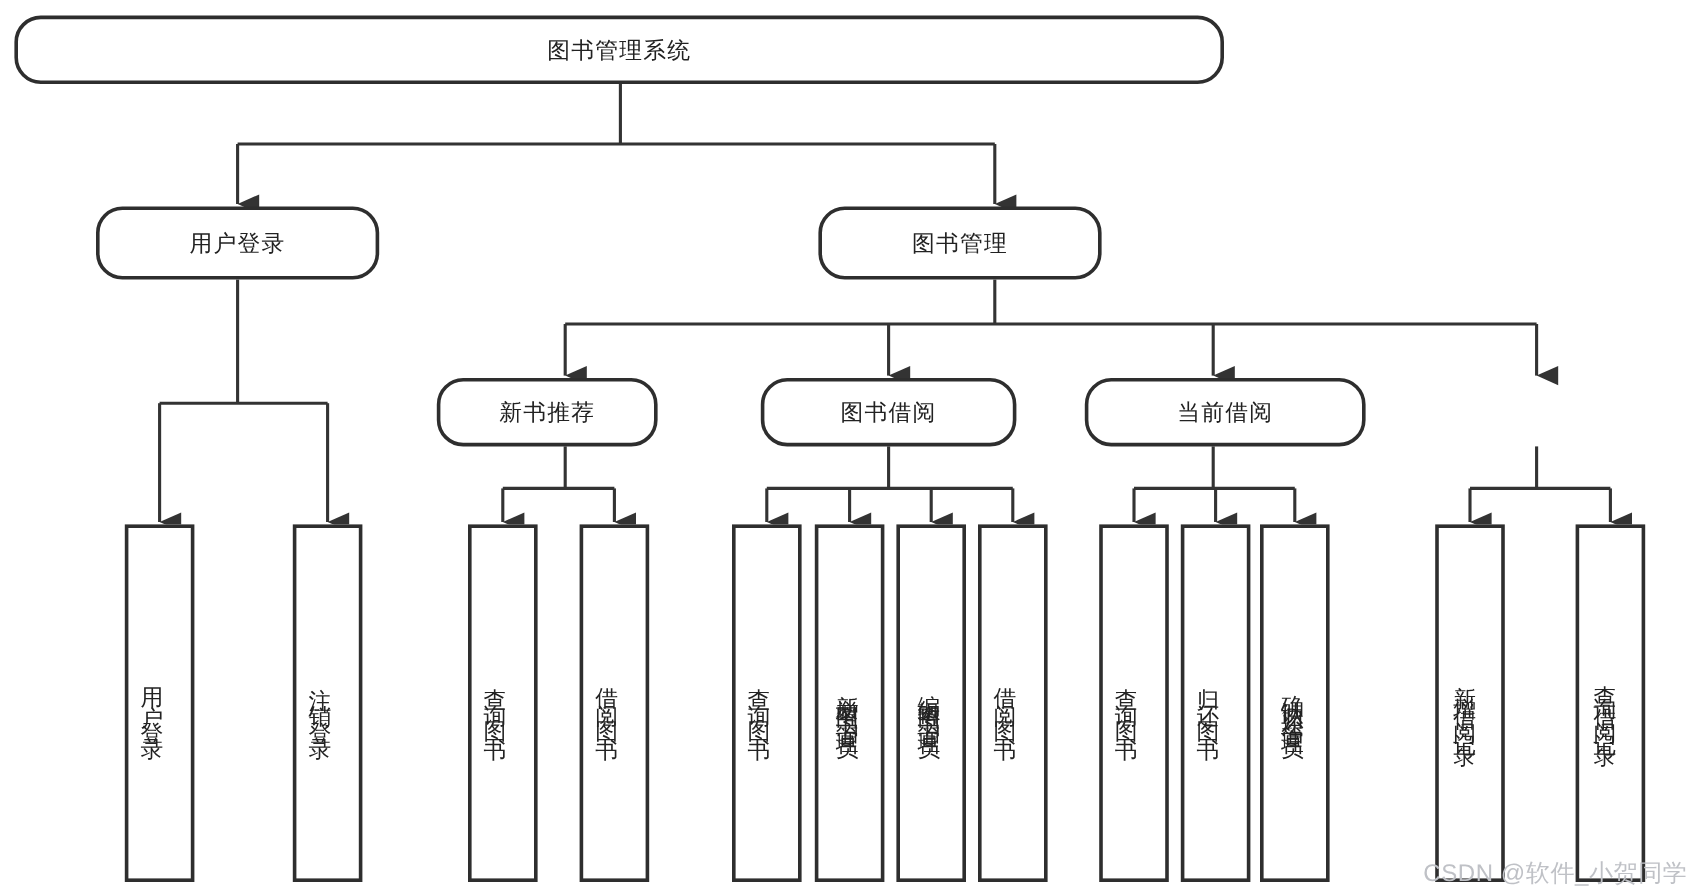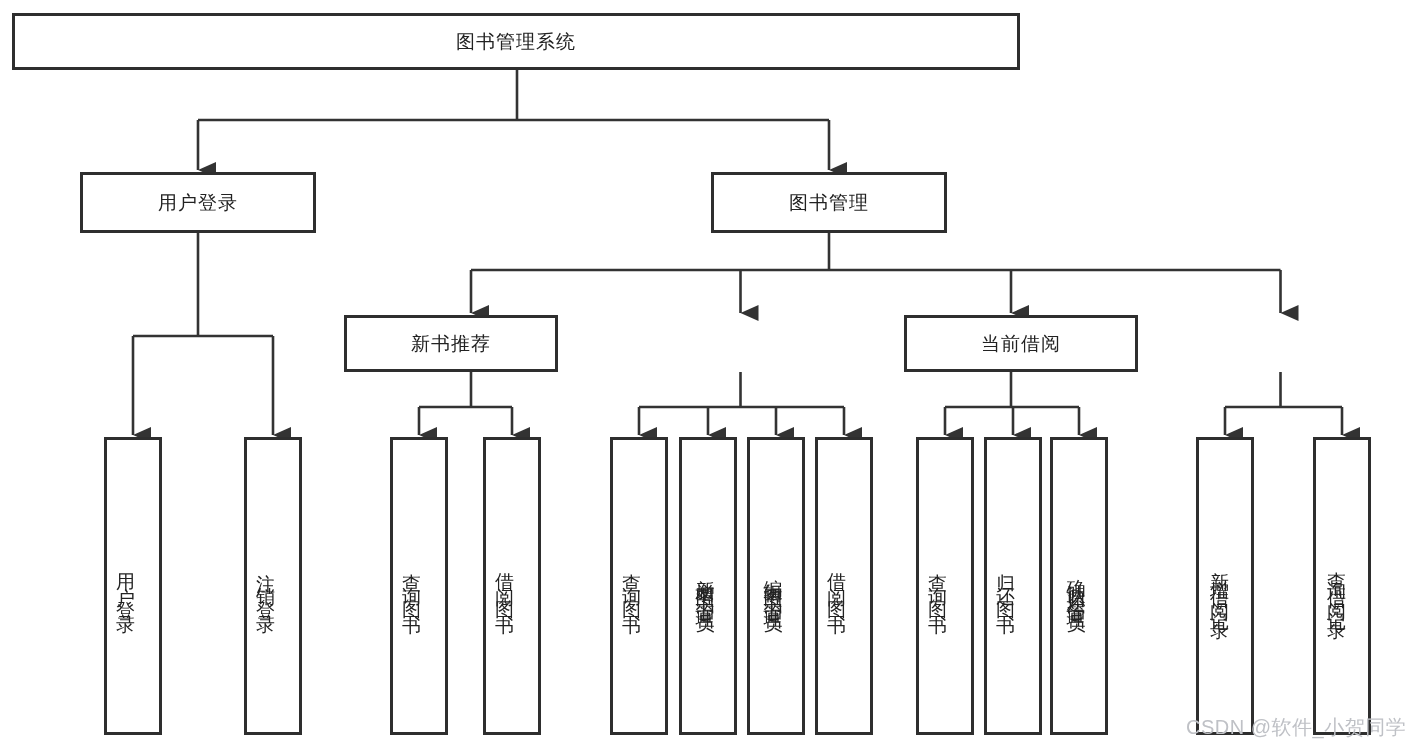--- a/index.html
+++ b/index.html
@@ -25,21 +25,21 @@
   .connectors .wire{stroke:var(--line);stroke-width:2.6;fill:none;}
   .connectors .head{fill:var(--line);stroke:none;}
   .node{
     position:absolute;
     border:3px solid var(--border);
     background:var(--bg);
     color:var(--text);
     display:flex;align-items:center;justify-content:center;
     z-index:1;
   }
-  .hnode{font-size:19px;letter-spacing:1px;}
+  .hnode{font-size:19px;letter-spacing:1px;border-radius:22px;}
   .vnode{width:58px;top:437px;height:298px;}
   .vnode span{
     writing-mode:vertical-rl;
     text-orientation:mixed;
     font-size:19px;
     line-height:1;
     white-space:nowrap;
   }
   .sp-lg span{letter-spacing:14px;padding-block-start:14px;}
   .sp-md span{letter-spacing:10px;padding-block-start:10px;}
@@ -103,23 +103,24 @@
 
     <path class="wire" d="M1280.5 372 V407"></path>
     <path class="wire" d="M1225 407 H1342"></path>
     <path class="wire" d="M1225 407 V435" marker-end="url(#arrow)"></path>
     <path class="wire" d="M1342 407 V435" marker-end="url(#arrow)"></path>
   </svg>
 
   <div class="node hnode" style="left:12px;top:13px;width:1008px;height:57px">图书管理系统</div>
 
   <div class="node hnode" style="left:80px;top:172px;width:236px;height:61px">用户登录</div>
-  <div class="node hnode" style="left:711px;top:172px;width:236px;height:61px">图书管理</div>
+  <div class="node hnode" style="left:682px;top:172px;width:236px;height:61px">图书管理</div>
 
-  <div class="node hnode" style="left:344px;top:315px;width:214px;height:57px">新书推荐</div>
+  <div class="node hnode" style="left:364px;top:315px;width:184px;height:57px">新书推荐</div>
+  <div class="node hnode" style="left:634px;top:315px;width:213px;height:57px">图书借阅</div>
   <div class="node hnode" style="left:904px;top:315px;width:234px;height:57px">当前借阅</div>
 
   <div class="node vnode sp-lg" style="left:104px">
     <span>用户登录</span>
     </div>
   <div class="node vnode sp-lg" style="left:244px">
     <span>注销登录</span>
     </div>
 
   <div class="node vnode sp-lg" style="left:390px">

